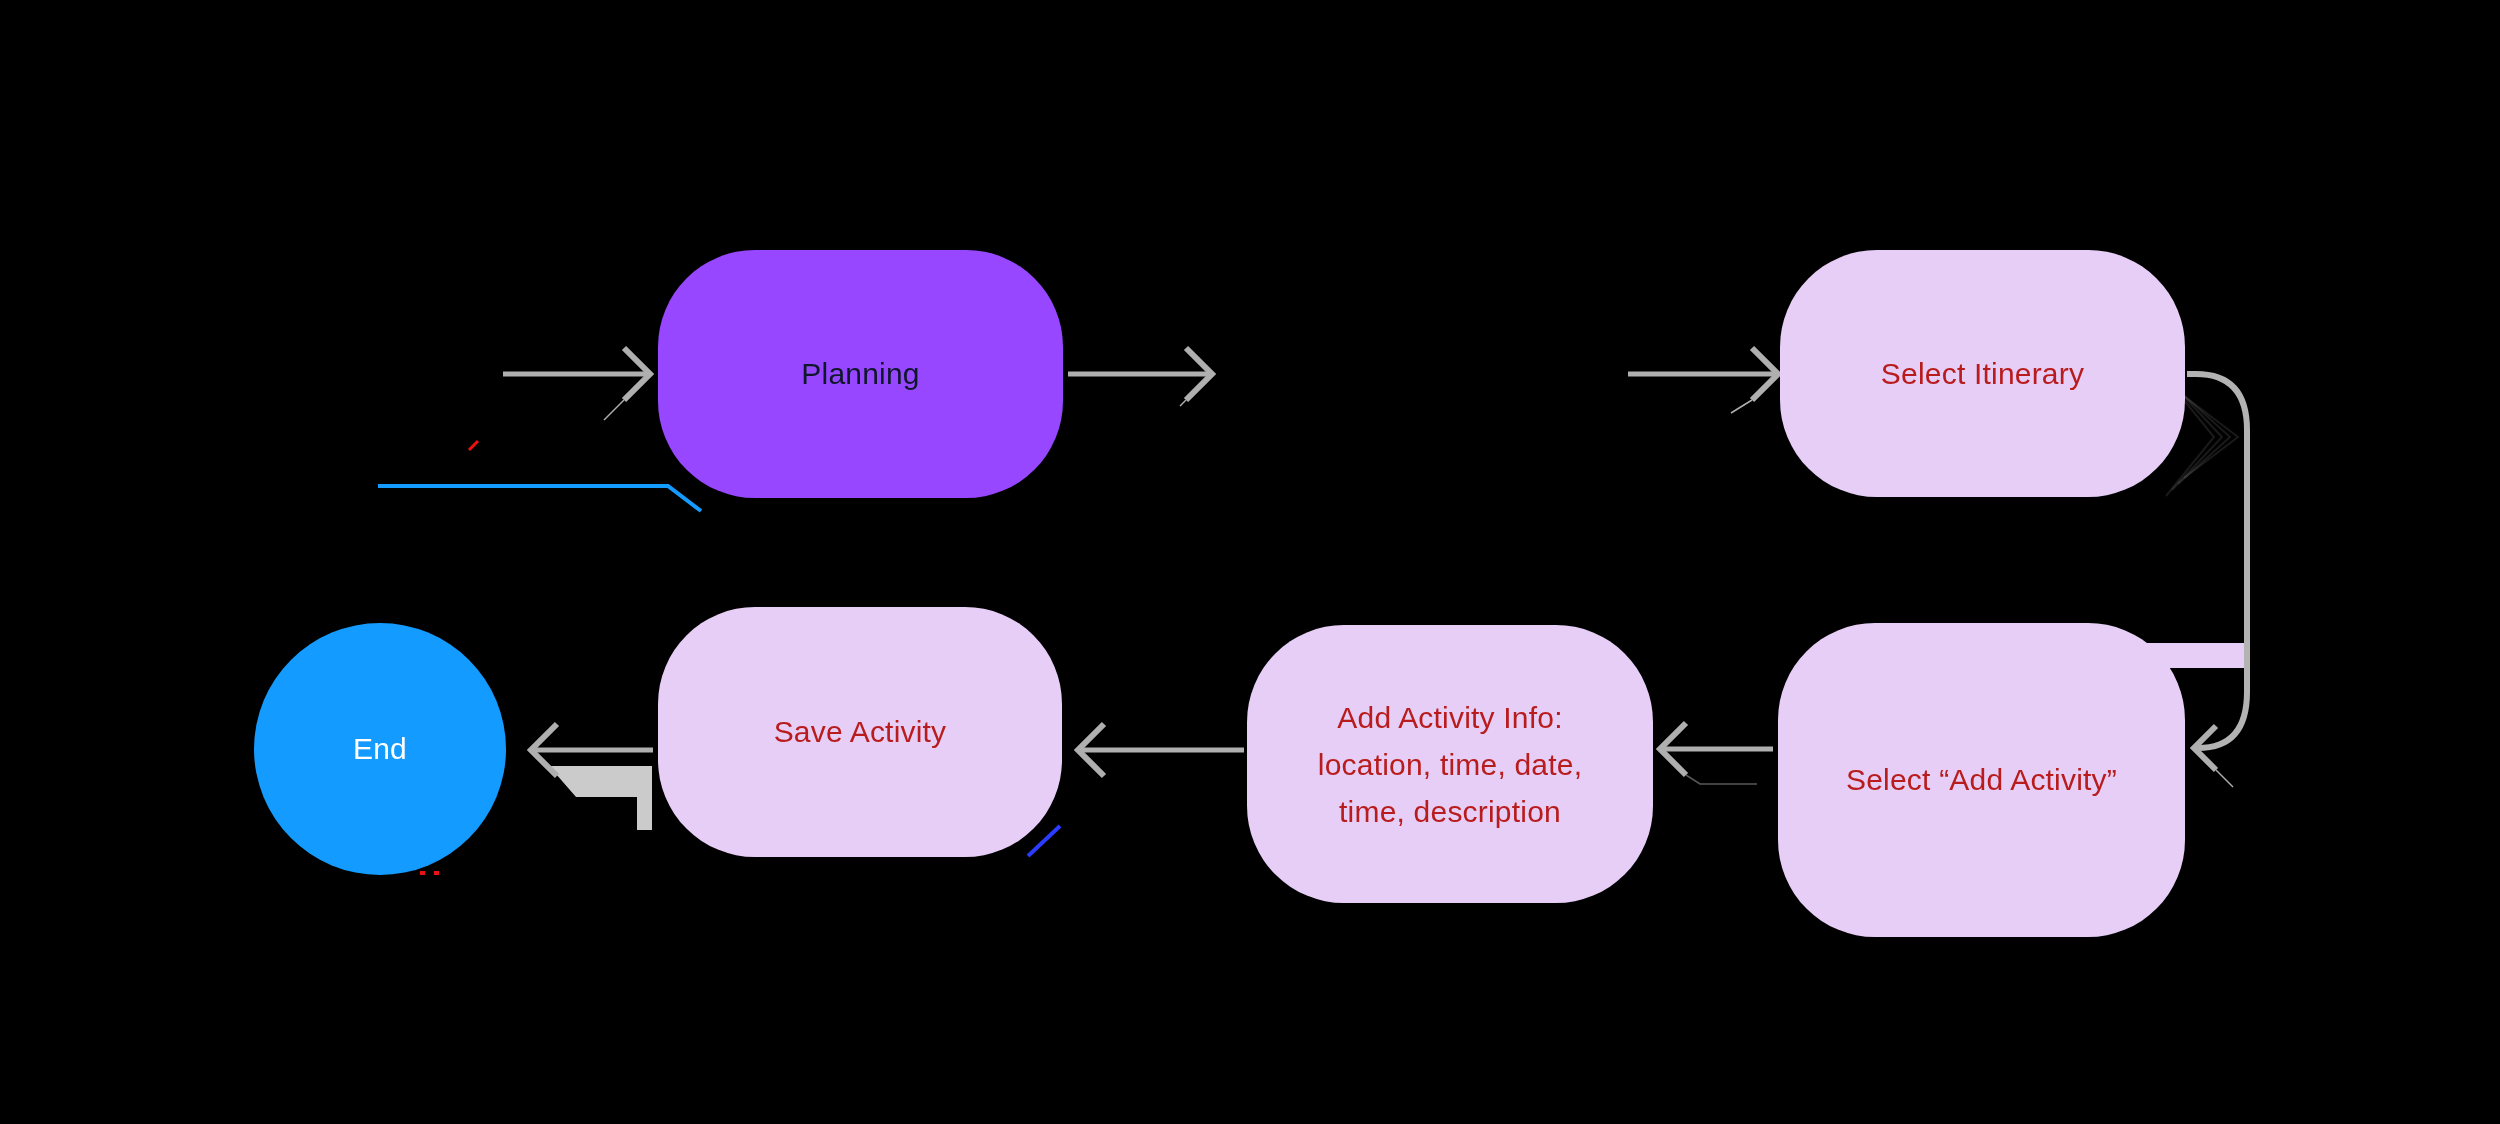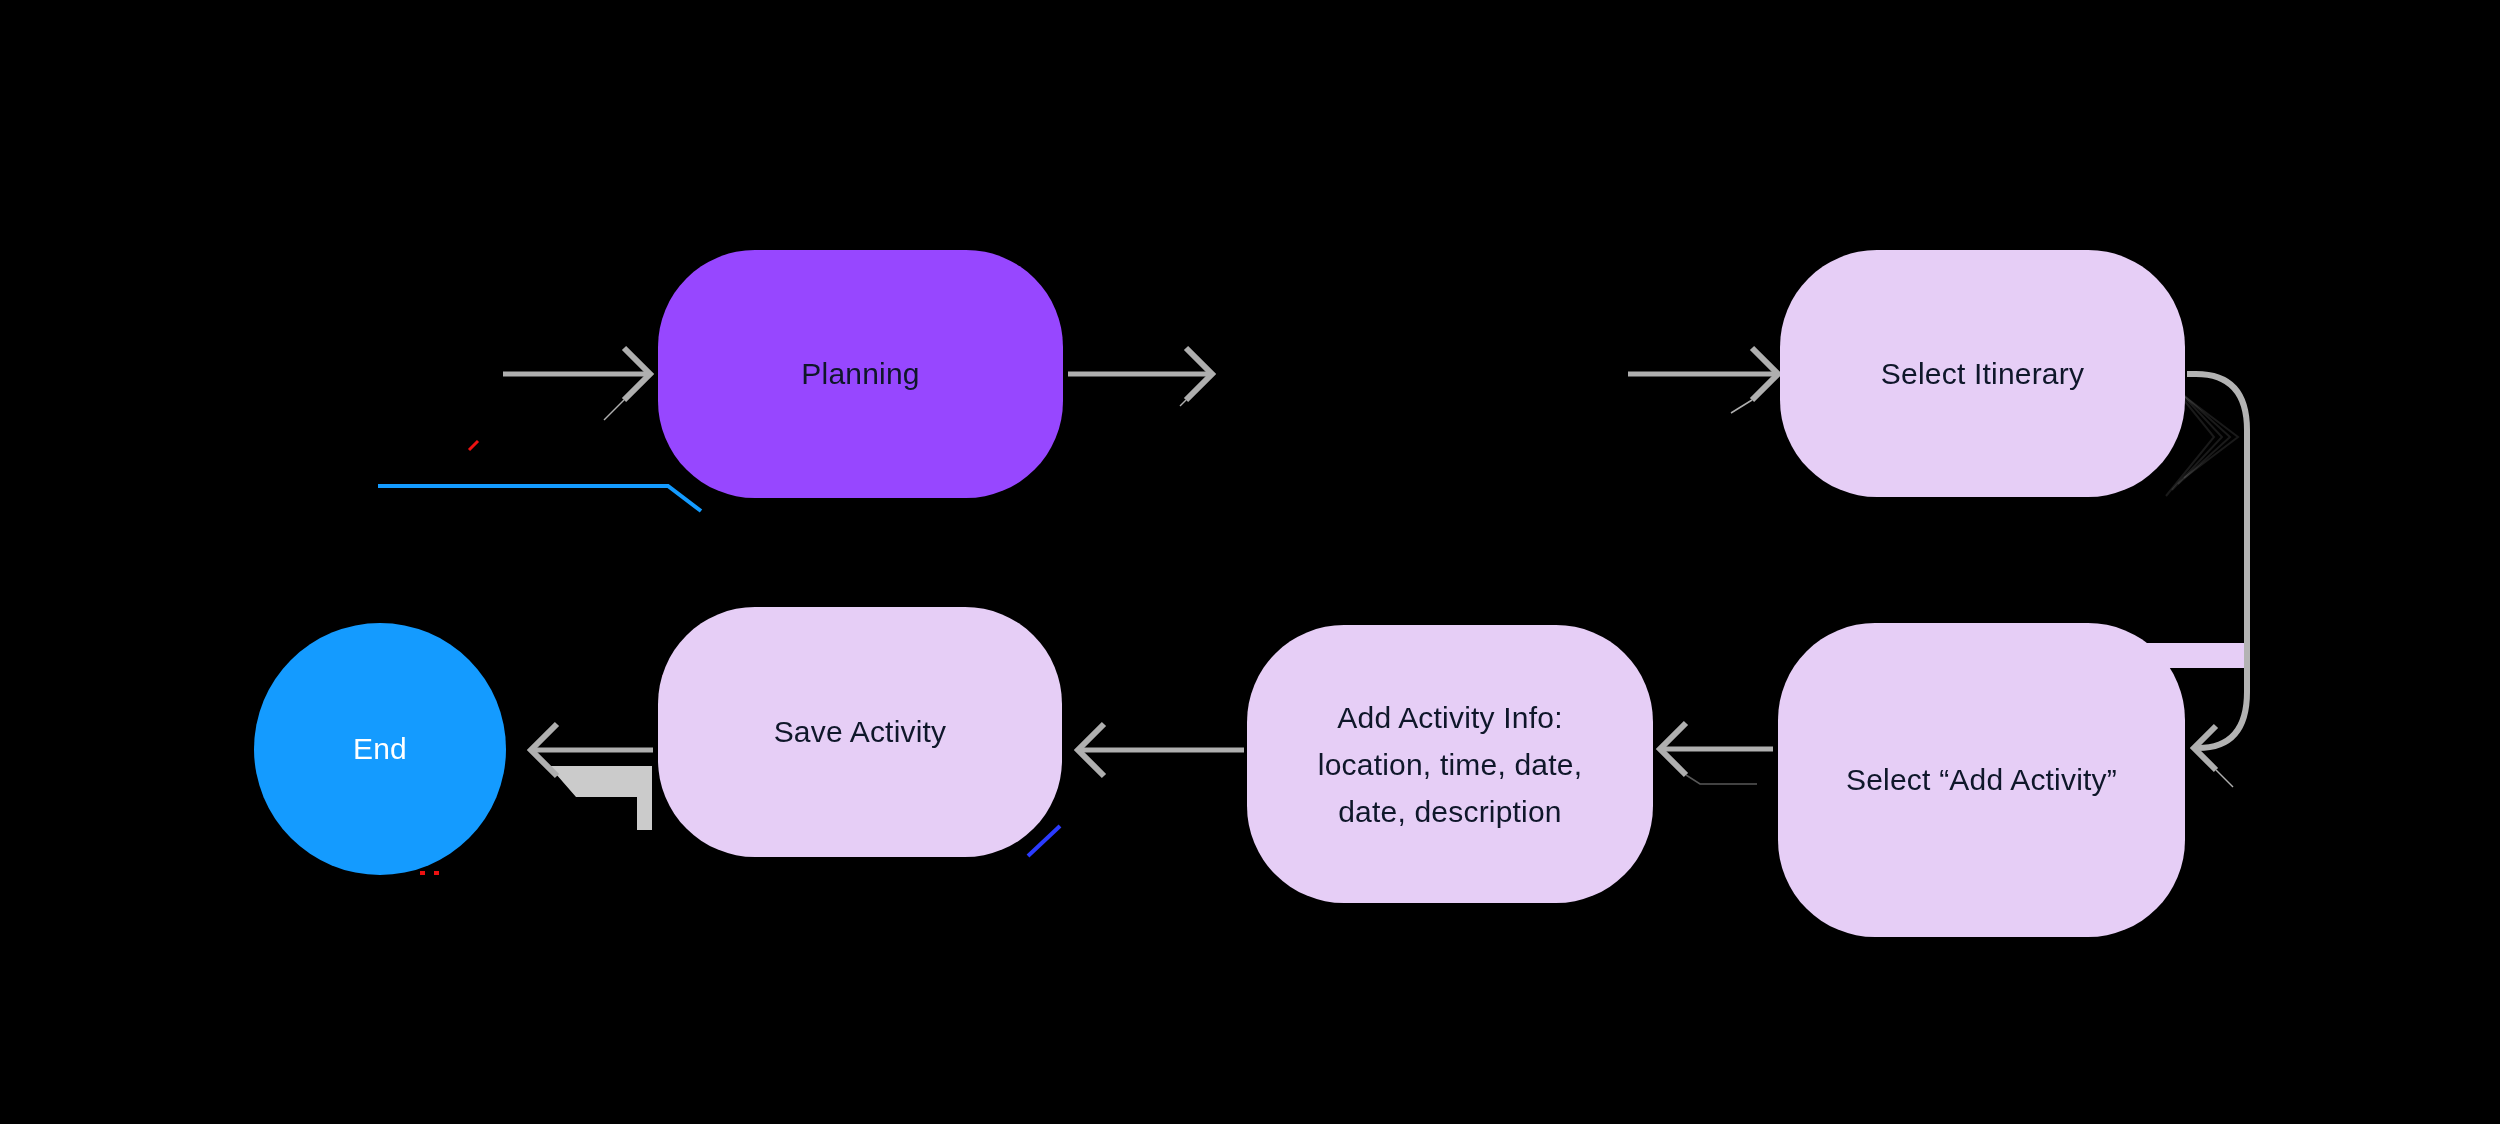--- a/index.html
+++ b/index.html
@@ -15,21 +15,21 @@
     position:absolute;
     display:flex;align-items:center;justify-content:center;
     text-align:center;
     font-size:30px;font-weight:500;
     letter-spacing:0.2px;
   }
   .circle{border-radius:50%;}
   .rounded{border-radius:97px;}
   .fill-blue{background:#149BFF;color:#FFFFFF;}
   .fill-purple{background:#9747FF;color:#0f172a;}
-  .fill-lavender{background:#E6CEF6;color:#0f172a;}
+  .fill-lavender{background:#E6CEF6;color:#b91c1c;}
   .multiline{line-height:47px;}
   .node span{display:block;pointer-events:none;}
 </style>
 </head>
 <body>
 
 <div class="canvas">
 
   <svg class="layer" viewBox="0 0 2500 1124" aria-hidden="true">
 
@@ -107,21 +107,21 @@
   </div>
 
   <div class="node rounded fill-lavender" style="left:1778px;top:623px;width:407px;height:314px;">
     <span>Select “Add Activity”</span>
   </div>
 
   <div class="node rounded fill-lavender multiline" style="left:1247px;top:625px;width:406px;height:278px;">
     <span>
       <span>Add Activity Info:</span>
       <span>location, time, date,</span>
-      <span>date, description</span>
+      <span>time, description</span>
     </span>
   </div>
 
   <div class="node rounded fill-lavender" style="left:658px;top:607px;width:404px;height:250px;">
     <span>Save Activity</span>
   </div>
 
   <div class="node circle fill-blue" style="left:254px;top:623px;width:252px;height:252px;">
     <span>End</span>
   </div>

